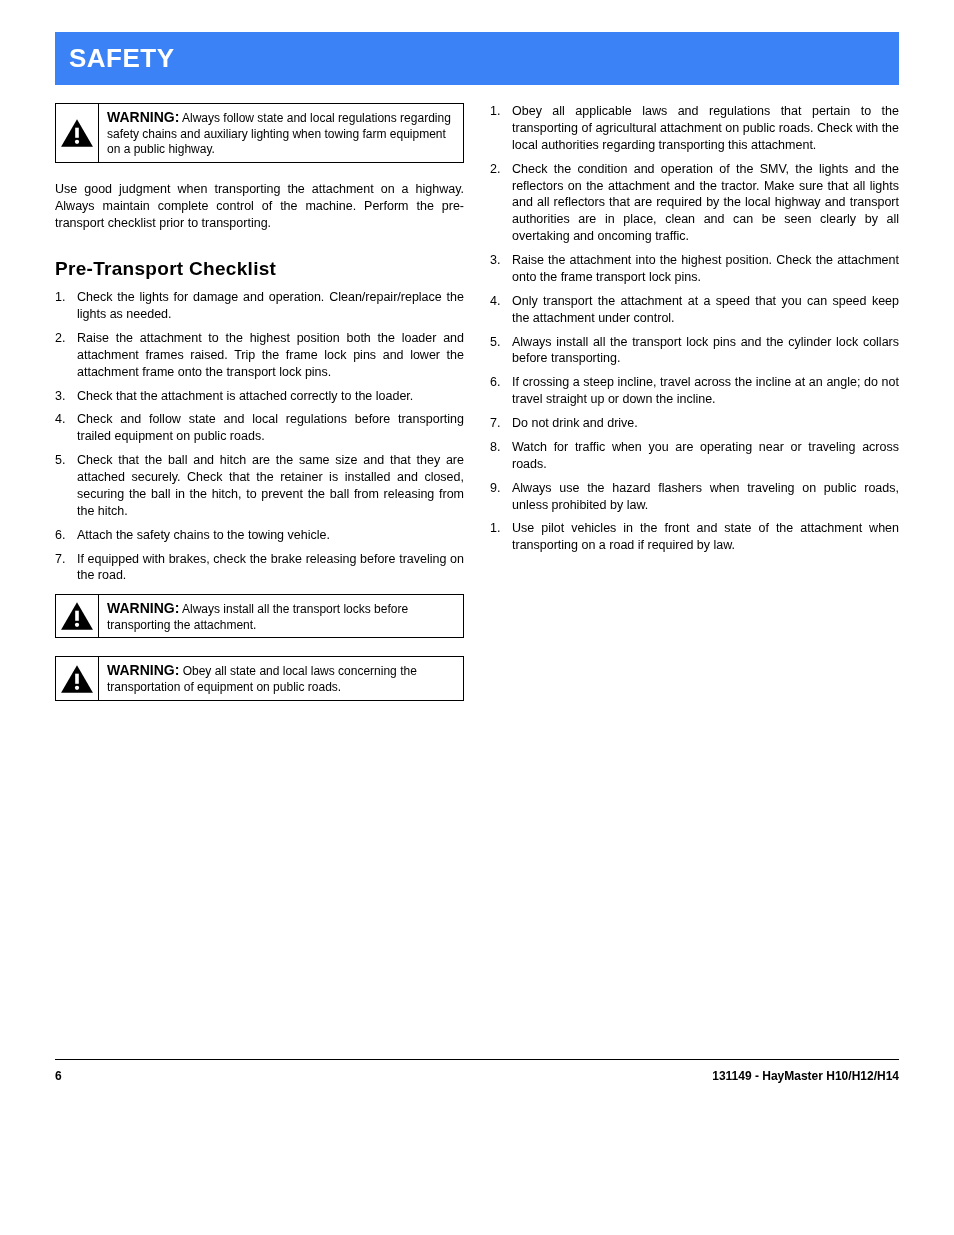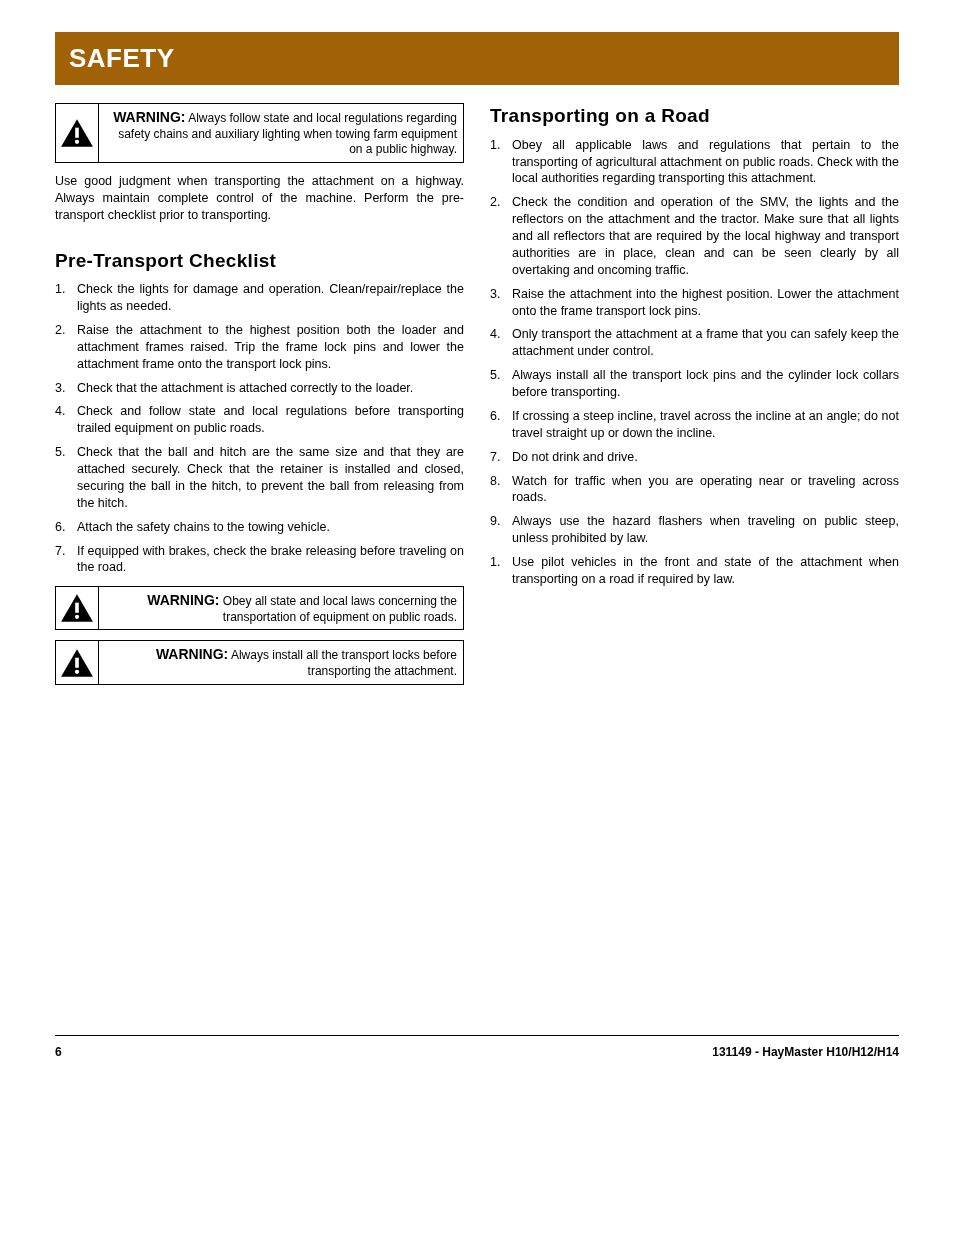--- a/index.html
+++ b/index.html
@@ -7,40 +7,39 @@
     font-family: Arial, Helvetica, sans-serif;
     color: #000;
     background: #fff;
     width: 954px;
     margin: 0 auto;
     padding: 32px 55px 30px 55px;
     font-size: 12.5px;
     line-height: 1.35;
   }
   .header-bar {
-    background: #a16207;
+    background: #3b82f6;
     color: #fff;
     padding: 9px 14px;
     margin-bottom: 18px;
   }
   .header-bar h1 {
     font-size: 26px;
     font-weight: bold;
     letter-spacing: 0.5px;
   }
   .columns {
     display: flex;
     gap: 26px;
   }
   .col { flex: 1; }
   .callout {
     border: 1.5px solid #000;
     display: flex;
-    margin-bottom: 10px;
-    text-align: right;
+    margin-bottom: 18px;
   }
   .callout-icon {
     width: 46px;
     display: flex;
     align-items: center;
     justify-content: center;
     border-right: 1.5px solid #000;
     padding: 4px;
   }
   .callout-icon svg { width: 34px; height: 30px; }
@@ -153,80 +152,79 @@
     <div class="callout">
       <div class="callout-icon">
         <svg viewBox="0 0 32 28">
             <polygon points="16,1 31,27 1,27" fill="#000"></polygon>
             <rect x="14.3" y="9" width="3.4" height="9.5" fill="#fff"></rect>
             <circle cx="16" cy="22.3" r="2" fill="#fff"></circle>
           </svg>
       </div>
       <div class="callout-body">
         <span class="callout-title">WARNING:</span>
-        <span>Obey all state and local laws concerning the transportation of equipment on public roads.</span>
+        <span>Always install all the transport locks before transporting the attachment.</span>
       </div>
     </div>
 
     <div class="callout">
       <div class="callout-icon">
         <svg viewBox="0 0 32 28">
             <polygon points="16,1 31,27 1,27" fill="#000"></polygon>
             <rect x="14.3" y="9" width="3.4" height="9.5" fill="#fff"></rect>
             <circle cx="16" cy="22.3" r="2" fill="#fff"></circle>
           </svg>
       </div>
       <div class="callout-body">
         <span class="callout-title">WARNING:</span>
-        <span>Always install all the transport locks before transporting the attachment.</span>
+        <span>Obey all state and local laws concerning the transportation of equipment on public roads.</span>
       </div>
     </div>
 
   </div>
 
   <div class="col">
 
-    <h2 class="section" style="margin-top:0">Transporting on a Road</h2>
 
     <ol class="numbered">
       <li>
           <span class="num">1.</span>
           <span class="txt">Obey all applicable laws and regulations that pertain to the transporting of agricultural attachment on public roads. Check with the local authorities regarding transporting this attachment.</span>
         </li>
       <li>
           <span class="num">2.</span>
           <span class="txt">Check the condition and operation of the SMV, the lights and the reflectors on the attachment and the tractor. Make sure that all lights and all reflectors that are required by the local highway and transport authorities are in place, clean and can be seen clearly by all overtaking and oncoming traffic.</span>
         </li>
       <li>
           <span class="num">3.</span>
-          <span class="txt">Raise the attachment into the highest position. Lower the attachment onto the frame transport lock pins.</span>
+          <span class="txt">Raise the attachment into the highest position. Check the attachment onto the frame transport lock pins.</span>
         </li>
       <li>
           <span class="num">4.</span>
-          <span class="txt">Only transport the attachment at a frame that you can safely keep the attachment under control.</span>
+          <span class="txt">Only transport the attachment at a speed that you can speed keep the attachment under control.</span>
         </li>
       <li>
           <span class="num">5.</span>
           <span class="txt">Always install all the transport lock pins and the cylinder lock collars before transporting.</span>
         </li>
       <li>
           <span class="num">6.</span>
           <span class="txt">If crossing a steep incline, travel across the incline at an angle; do not travel straight up or down the incline.</span>
         </li>
       <li>
           <span class="num">7.</span>
           <span class="txt">Do not drink and drive.</span>
         </li>
       <li>
           <span class="num">8.</span>
           <span class="txt">Watch for traffic when you are operating near or traveling across roads.</span>
         </li>
       <li>
           <span class="num">9.</span>
-          <span class="txt">Always use the hazard flashers when traveling on public steep, unless prohibited by law.</span>
+          <span class="txt">Always use the hazard flashers when traveling on public roads, unless prohibited by law.</span>
         </li>
       <li>
           <span class="num">1.</span>
           <span class="txt">Use pilot vehicles in the front and state of the attachment when transporting on a road if required by law.</span>
         </li>
     </ol>
 
   </div>
 </div>
 

